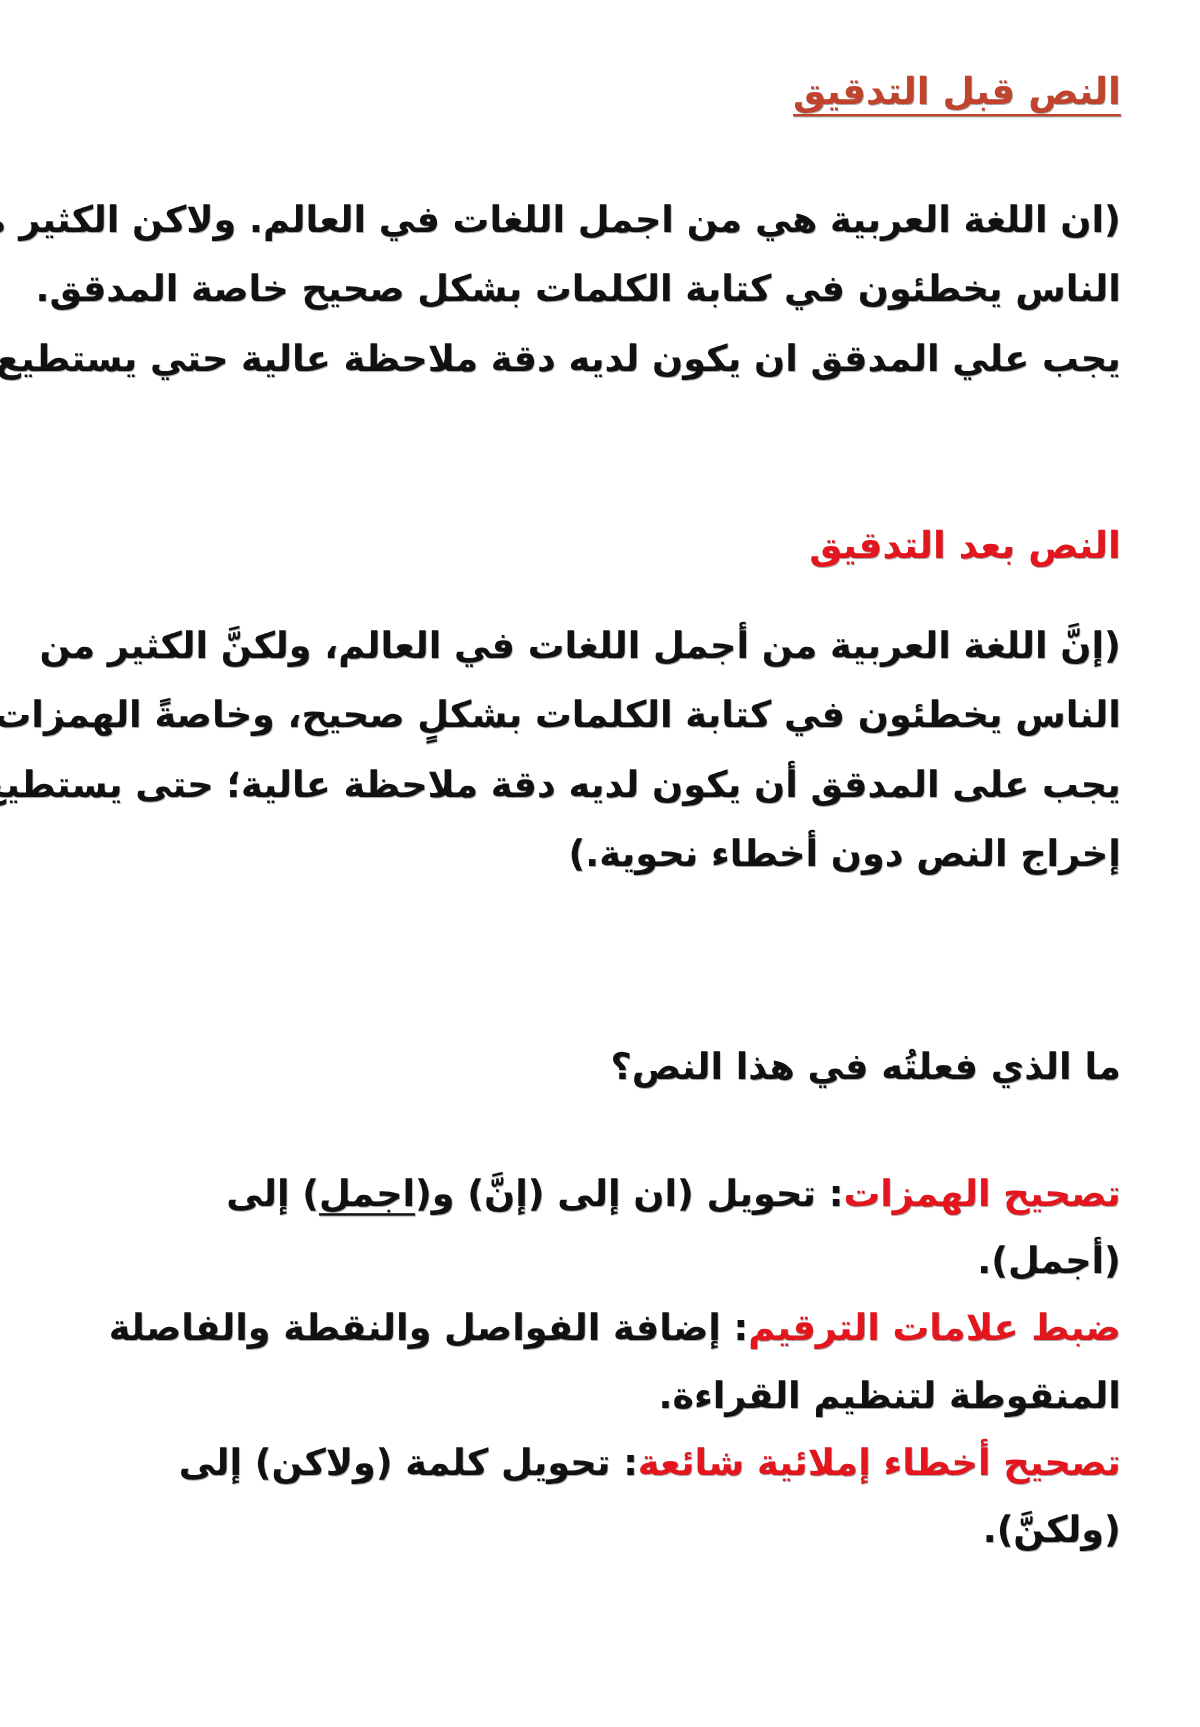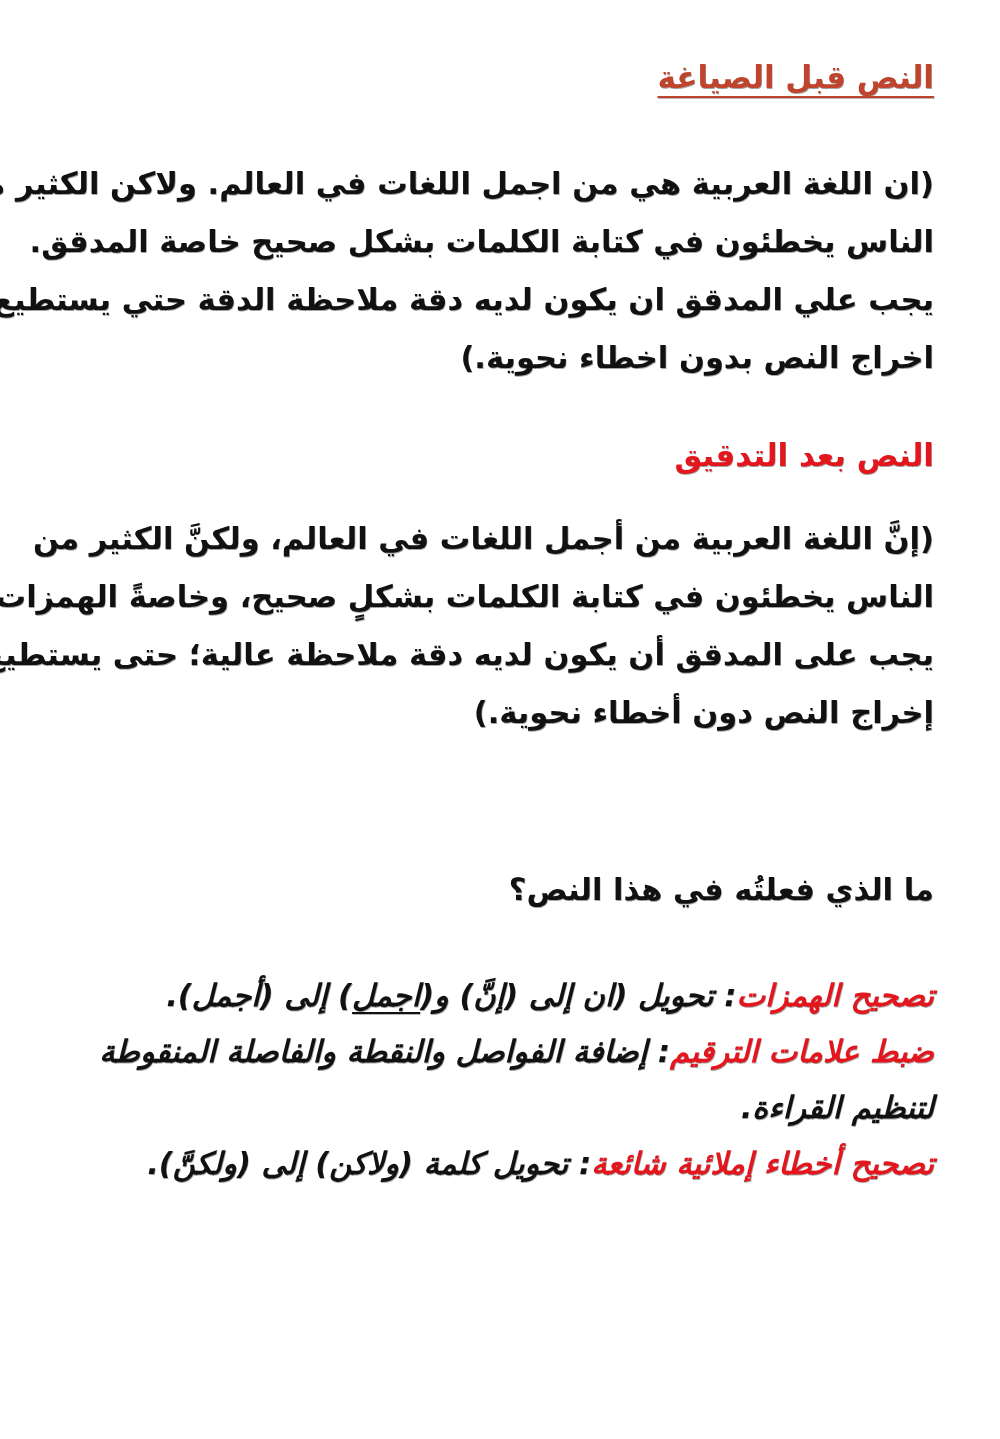--- a/index.html
+++ b/index.html
@@ -54,36 +54,35 @@
       top: 862px;
       font-size: 30.5px;
       line-height: 56px;
     }
     .changes {
       top: 968px;
       font-size: 30.5px;
       line-height: 56px;
     }
     .line { display: block; white-space: nowrap; }
-    .change-item { display: block; font-style: italic; }
+    .change-item { display: block; }
     .label { }
     .u { text-decoration: underline; text-underline-offset: 6px; text-decoration-thickness: 2px; }
   </style>
 </head>
 <body>
 
 <div class="page">
 
-  <div class="block title-before" style="color:#c0432d;">النص قبل الصياغة</div>
+  <div class="block title-before" style="color:#c0432d;">النص قبل التدقيق</div>
 
   <div class="block para para-before">
     <span class="line">(ان اللغة العربية هي من اجمل اللغات في العالم. ولاكن الكثير من</span>
     <span class="line">الناس يخطئون في كتابة الكلمات بشكل صحيح خاصة المدقق.</span>
-    <span class="line">يجب علي المدقق ان يكون لديه دقة ملاحظة الدقة حتي يستطيع</span>
-    <span class="line">اخراج النص بدون اخطاء نحوية.)</span>
+    <span class="line">يجب علي المدقق ان يكون لديه دقة ملاحظة عالية حتي يستطيع</span>
   </div>
 
   <div class="block title-after" style="color:#e3151d;">النص بعد التدقيق</div>
 
   <div class="block para para-after">
     <span class="line">(إنَّ اللغة العربية من أجمل اللغات في العالم، ولكنَّ الكثير من</span>
     <span class="line">الناس يخطئون في كتابة الكلمات بشكلٍ صحيح، وخاصةً الهمزات.</span>
     <span class="line">يجب على المدقق أن يكون لديه دقة ملاحظة عالية؛ حتى يستطيع</span>
     <span class="line">إخراج النص دون أخطاء نحوية.)</span>
   </div>

